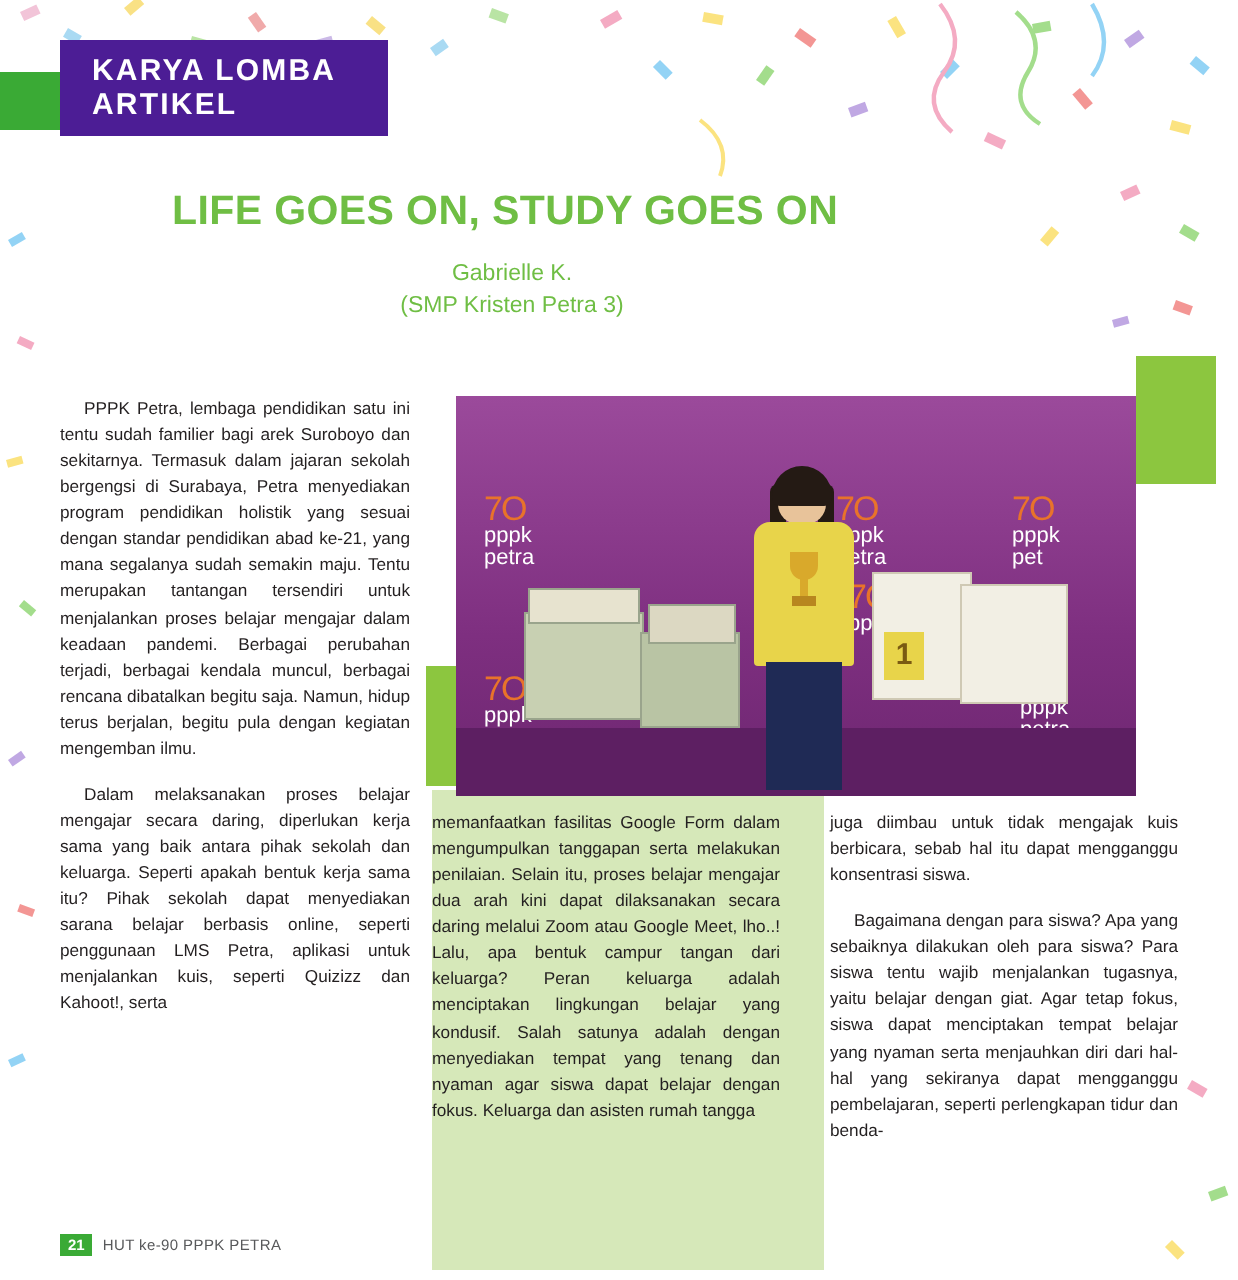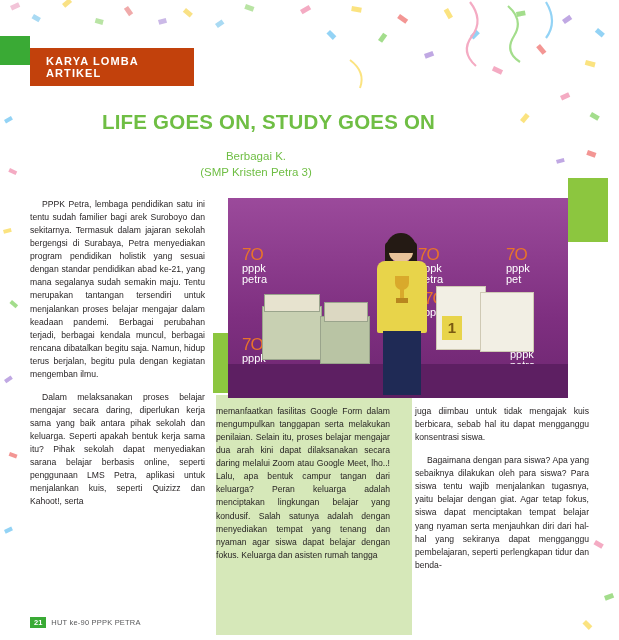--- a/index.html
+++ b/index.html
@@ -27,24 +27,24 @@
   
   .confetti {
     position: absolute;
     pointer-events: none;
   }
 
   
   .banner {
     position: absolute;
     left: 30px;
-    top: 48px;
-    background: #c2410c;
+    top: 20px;
+    background: #4c1d95;
     color: #ffffff;
-    font-size: 11px;
+    font-size: 15px;
     font-weight: bold;
     letter-spacing: 1.1px;
     padding: 7px 16px 7px 16px;
     width: 132px;
     box-sizing: content-box;
   }
   .banner-tail {
     position: absolute;
     left: 0;
     top: 36px;
@@ -58,21 +58,21 @@
     position: absolute;
     left: 86px;
     top: 95px;
     width: 480px;
   }
   .doc-title {
     font-size: 20.5px;
     font-weight: bold;
     color: #6fbe44;
     letter-spacing: 0.2px;
-    margin: 16px;
+    margin: 0;
     line-height: 1.1;
   }
   .doc-author {
     font-size: 11.5px;
     color: #6fbe44;
     text-align: center;
     margin: 13px 0 0 0;
     width: 340px;
   }
   .doc-school {
@@ -309,21 +309,21 @@
       <rect x="604" y="596" width="9" height="5" fill="#9fdc86" transform="rotate(-20 604 596)"></rect>
       <rect x="586" y="620" width="9" height="5" fill="#fbe27a" transform="rotate(45 586 620)"></rect>
     </g>
   </svg>
 
   <div class="banner-tail"></div>
   <div class="banner">KARYA LOMBA ARTIKEL</div>
 
   <div class="title-block">
     <h1 class="doc-title">LIFE GOES ON, STUDY GOES ON</h1>
-    <div class="doc-author">Berbagai K.</div>
+    <div class="doc-author">Gabrielle K.</div>
     <div class="doc-school">(SMP Kristen Petra 3)</div>
   </div>
 
   <div class="green-block gb-1"></div>
   <div class="green-block gb-2"></div>
   <div class="green-block gb-3"></div>
 
   <div class="photo">
     <div class="photo-bg"></div>
 

